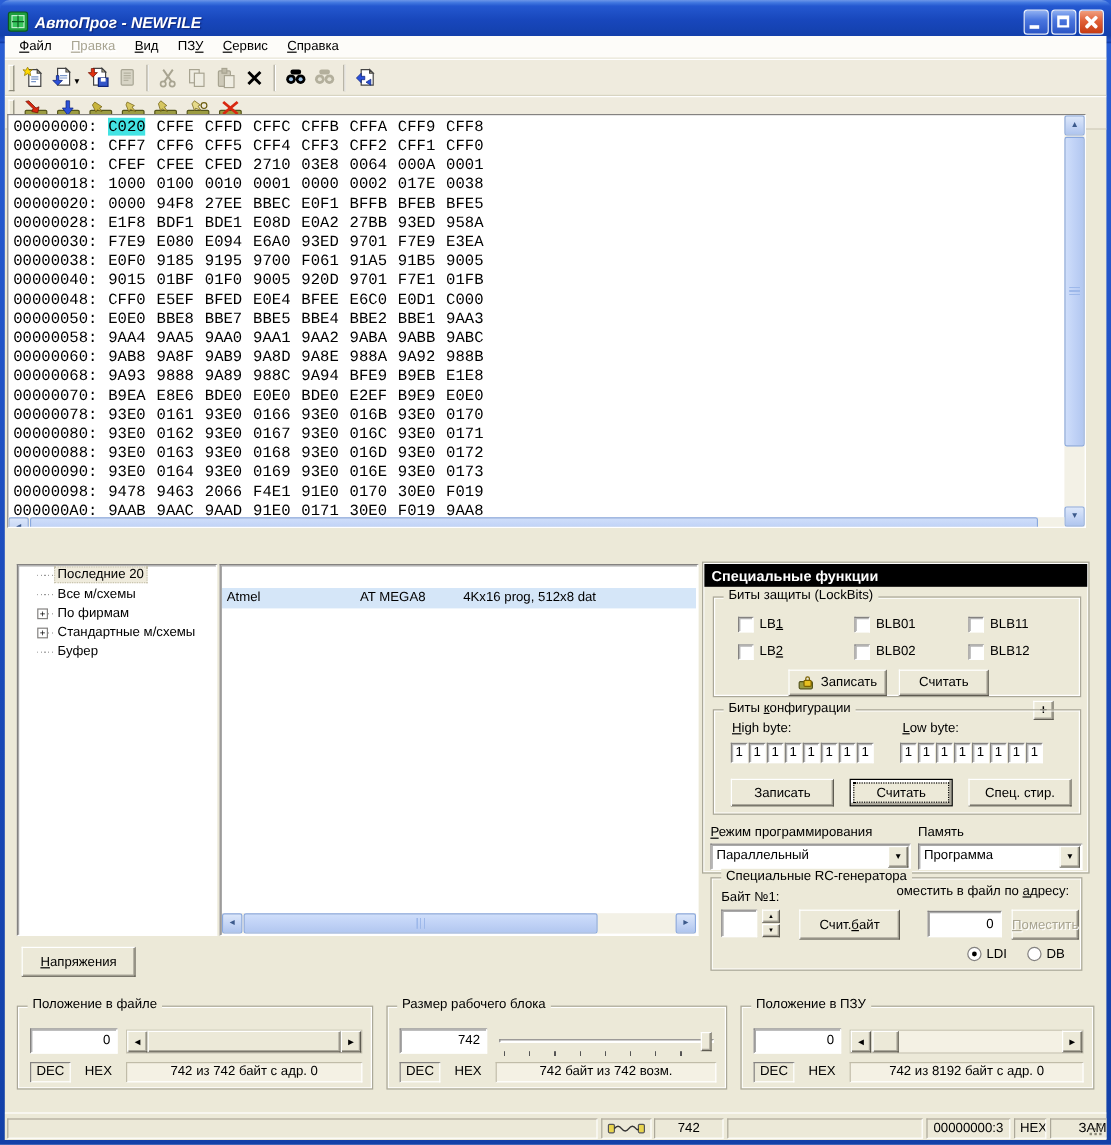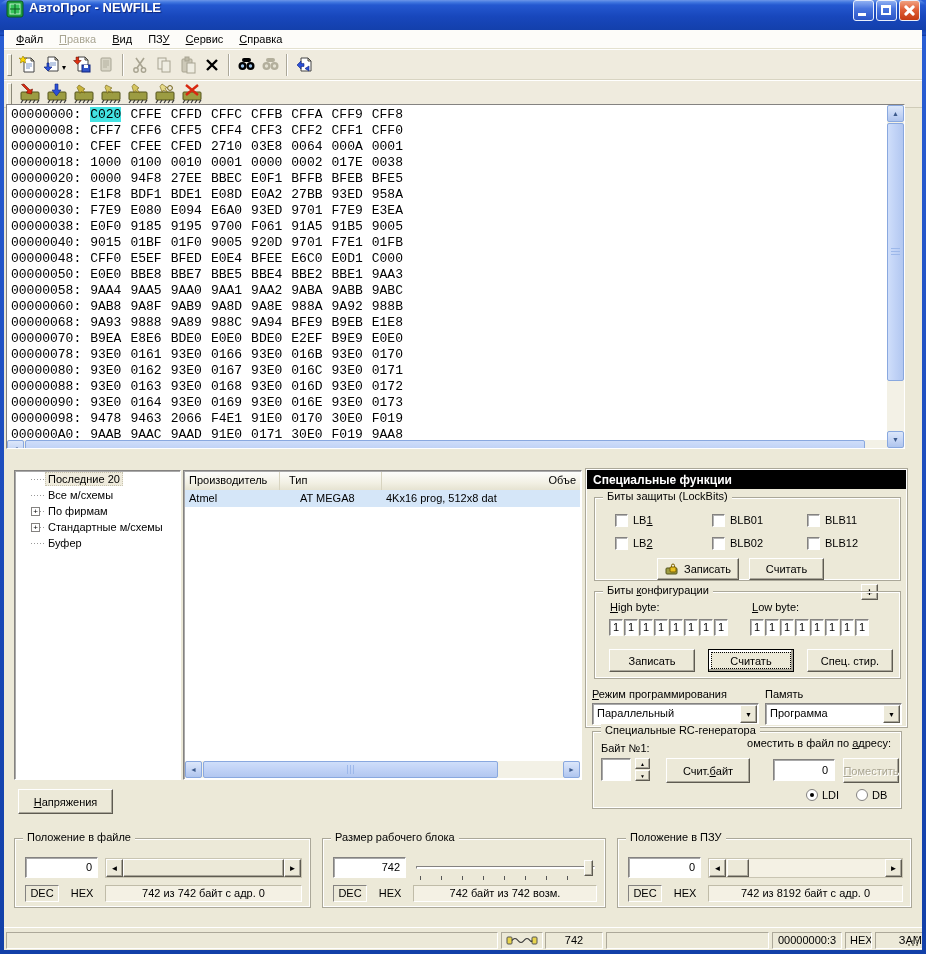--- a/index.html
+++ b/index.html
@@ -7,21 +7,21 @@
     width:926px;height:954px;position:relative;overflow:hidden;
     font-family:"Liberation Sans",sans-serif;font-size:11px;color:#000;
     background:linear-gradient(180deg,#2A5FD6 0%,#1A49B8 60%,#1240A8 100%);
   }
   u{text-decoration:underline;}
   
   .titlebar{
     position:absolute;left:0;top:0;width:926px;height:36px;
     border-radius:8px 8px 0 0;
     background:linear-gradient(180deg,#6D96E8 0%,#4278E0 6%,#2458D0 14%,#1847BC 46%,#1340AC 82%,#1E4FC4 94%,#0E37A0 100%);
-    display:flex;align-items:flex-start;box-sizing:border-box;padding:0 6px;
+    display:flex;align-items:center;box-sizing:border-box;padding:0 6px;font-style:italic;
   }
   .app-icon{width:18px;height:18px;margin-right:5px;flex:0 0 auto;}
   .title-text{color:#fff;font-weight:bold;font-size:13px;text-shadow:1px 1px 1px #10277A;flex:1;white-space:nowrap;}
   .winbtn{width:21px;height:21px;margin-left:2px;border-radius:3px;border:1px solid #EAF0FB;
     background:linear-gradient(180deg,#8FB0F2 0%,#4A76DF 40%,#2B55C6 100%);
     position:relative;box-sizing:border-box;flex:0 0 auto;}
   .winbtn.close{background:linear-gradient(180deg,#F0A080 0%,#E06038 45%,#C53A12 100%);}
   .winbtn .min-glyph{position:absolute;left:4px;bottom:4px;width:8px;height:3px;background:#fff;}
   .winbtn .max-glyph{position:absolute;left:4px;top:4px;width:10px;height:10px;border:2px solid #fff;border-top-width:3px;box-sizing:border-box;}
   .winbtn .x1,.winbtn .x2{position:absolute;left:3px;top:8px;width:13px;height:3px;background:#fff;border-radius:1px;}
@@ -35,21 +35,21 @@
   
   .toolbar{position:absolute;left:0;width:100%;background:#EFEBDE;border-top:1px solid #FFF;box-sizing:border-box;display:flex;align-items:center;}
   .toolbar1{top:19px;height:31px;border-bottom:1px solid #D8D4C2;}
   .toolbar2{top:50px;height:28px;border-bottom:1px solid #CFCBB8;}
   .tb-grip{width:3px;height:20px;margin:0 4px 0 3px;border:1px solid;border-color:#fff #8a8878 #8a8878 #fff;background:#ECE9D8;}
   .tb-btn{width:24px;height:24px;display:flex;align-items:center;justify-content:center;flex:0 0 auto;}
   .tb-sep{width:1px;height:22px;background:#ACA899;border-right:1px solid #fff;margin:0 4px;}
   .tb-caret{font-size:8px;margin:6px 4px 0 -2px;color:#000;}
   .chip-btn{width:27px;height:24px;display:flex;align-items:center;justify-content:center;flex:0 0 auto;}
   
-  .hexview{position:absolute;left:2px;top:74px;width:899px;height:345px;background:#fff;
+  .hexview{position:absolute;left:2px;top:65px;width:899px;height:345px;background:#fff;
     border:1px solid;border-color:#848280 #FFF #FFF #848280;box-sizing:border-box;overflow:hidden;}
   .hex-rows{position:absolute;left:4px;top:2px;right:18px;bottom:0;overflow:hidden;
     font-family:"Liberation Mono",monospace;font-size:13px;line-height:16px;white-space:pre;}
   .hex-row{height:16px;}
   .hex-addr{}
   .hex-word{margin-left:9px;}
   .hex-word.sel{background:#43E3E3;}
   
   .xp-vscroll{position:absolute;top:0;right:0;width:17px;bottom:0;background:#F3F1E6;}
   .xp-hscroll{position:absolute;height:17px;background:#F3F1E6;}
@@ -338,25 +338,20 @@
         </span>
         <span class="tree-label">Стандартные м/схемы</span>
       </div>
       <div class="tree-row">
         <span class="tree-stub"></span>
         <span class="tree-label">Буфер</span>
       </div>
     </div>
 
   <div class="tablepanel">
-    <div class="tbl-header">
-      <div class="tbl-hcell" style="width:95px;">Производитель</div>
-      <div class="tbl-hcell" style="width:102px;padding-left:9px;">Тип</div>
-      <div class="tbl-hcell" style="flex:1;text-align:right;border-right:none;">Объе</div>
-    </div>
     <div class="tbl-row">
       <div class="tbl-cell" style="width:95px;">Atmel</div>
       <div class="tbl-cell" style="width:102px;padding-left:20px;">AT MEGA8</div>
       <div class="tbl-cell" style="flex:1;text-align:left;">4Kx16 prog, 512x8 dat</div>
     </div>
     <div class="xp-hscroll" style="left:1px;right:1px;bottom:1px;">
       <div class="xp-sbtn" style="left:0;">◄</div>
       <div class="xp-thumb h" style="left:18px;width:295px;top:0;height:17px;">
           <div class="xp-grip h"></div>
         </div>

